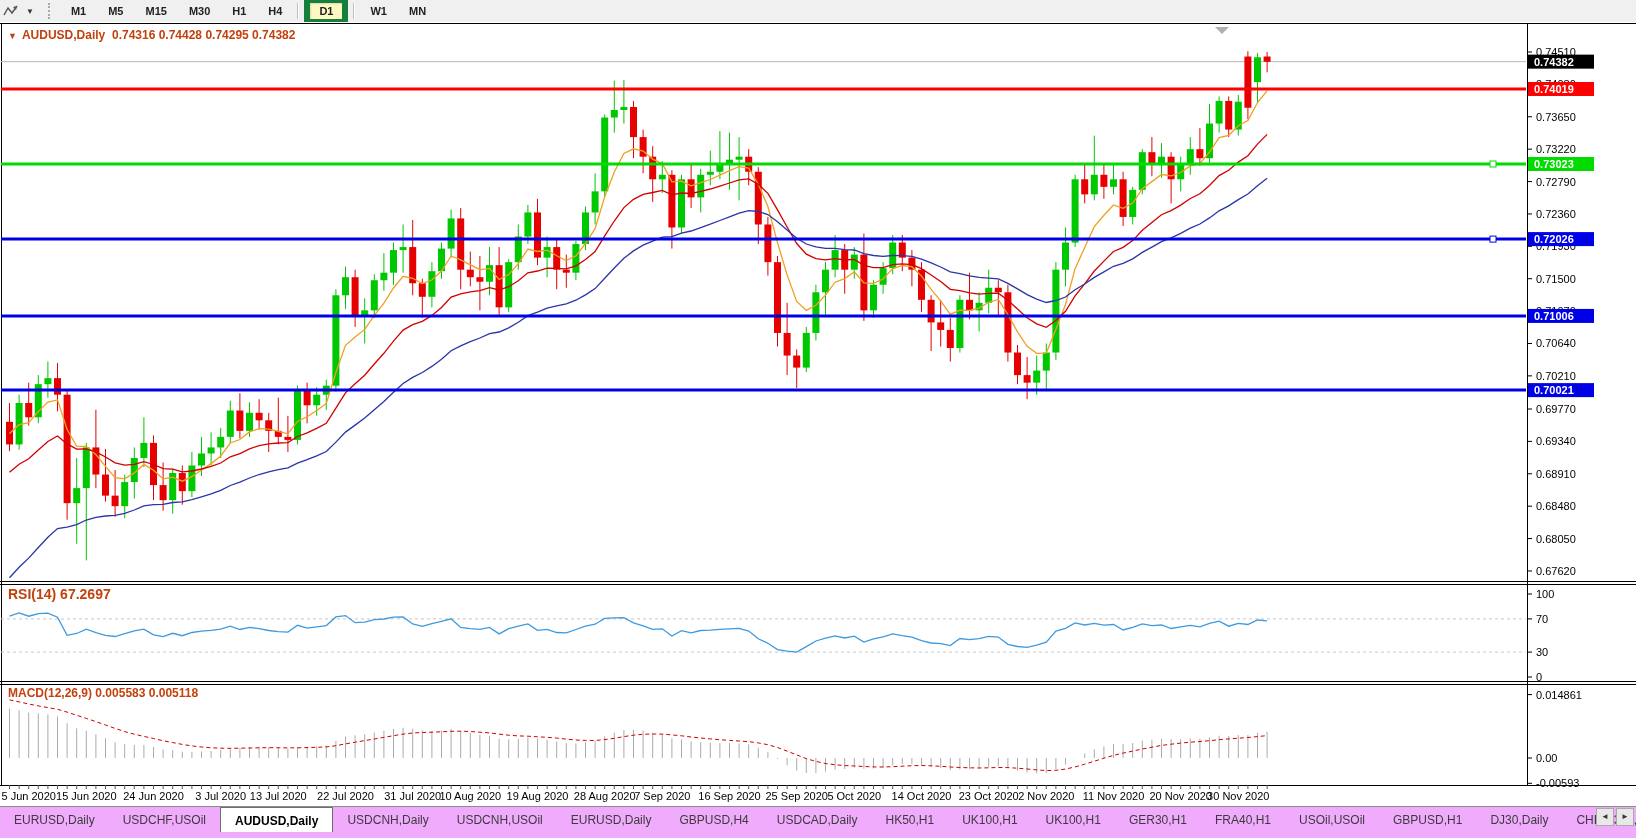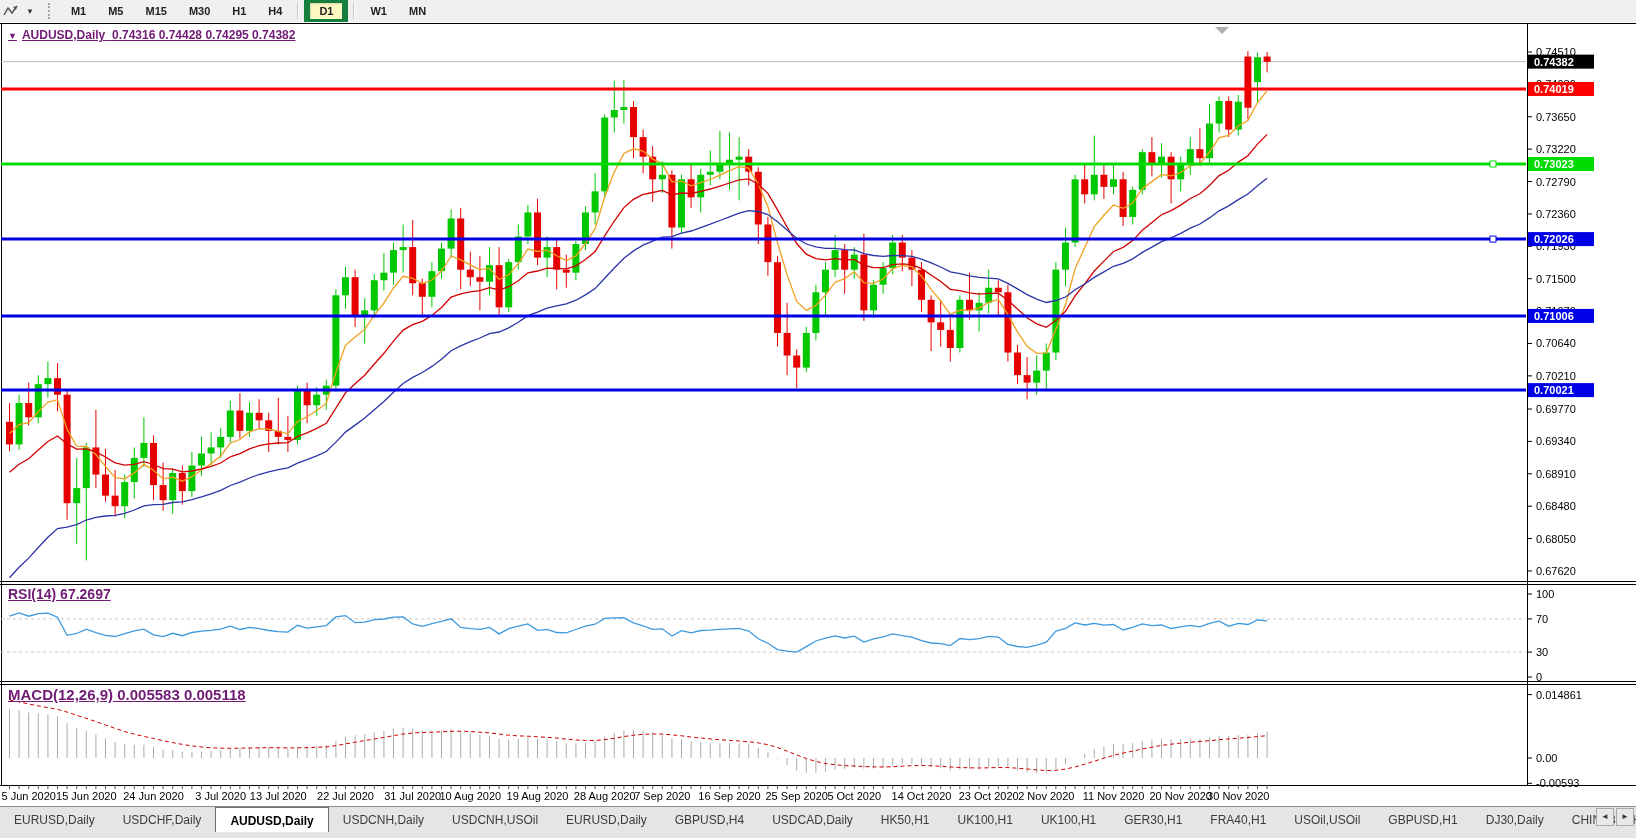--- a/index.html
+++ b/index.html
@@ -10,27 +10,27 @@
            border-bottom:1px solid #9a9a9a;display:flex;align-items:center;font-size:11px;color:#222;}
   .tb-icon-btn{display:flex;align-items:center;padding:0 3px;height:20px;cursor:default;}
   .tb-caret{font-size:8px;color:#333;padding:0 4px;}
   .tb-grip{width:4px;height:16px;border-left:2px dotted #a8a8a8;margin:0 6px 0 10px;}
   .tb-sep{width:1px;height:16px;background:#c2c2c2;border-right:1px solid #ffffff;margin:0 4px;}
   .tf-btn{padding:2px 9px;margin:0 1px;border:1px solid transparent;border-radius:2px;}
   .tf-btn.active{background:#fef9c3;border:6px solid #15803d;box-shadow:inset 1px 1px 2px #00000022;}
   
   #chartsvg{position:absolute;left:0;top:22px;}
   
-  .ovl{position:absolute;color:#701a75;white-space:pre;text-decoration:underline;}
+  .ovl{position:absolute;color:#c2410c;white-space:pre;}
   #chart-title{left:8px;top:28px;font-size:12px;font-weight:bold;}
   #chart-title .tri{font-size:9px;margin-right:5px;}
   #rsi-label{left:8px;top:586px;font-size:14px;font-weight:600;}
-  #macd-label{left:8px;top:686px;font-size:15px;font-weight:600;}
+  #macd-label{left:8px;top:686px;font-size:12px;font-weight:600;}
   
-  #tabbar{position:absolute;left:0;top:806px;width:1636px;height:32px;background:#e5e5e5;
+  #tabbar{position:absolute;left:0;top:806px;width:1636px;height:32px;background:#f0abfc;
           border-top:1px solid #8c8c8c;display:flex;align-items:flex-start;font-size:12px;color:#3c3c3c;}
   .tab{display:flex;align-items:center;height:22px;padding:1px 14px 0 14px;margin-top:1px;cursor:default;}
   .tab-sep{width:1px;height:14px;background:#b9b9b9;margin-top:6px;}
   .tab.active{background:#ffffff;border:1px solid #6f6f6f;border-bottom:none;height:23px;
               font-weight:bold;color:#000;margin-top:0;}
   #tab-scroll{position:absolute;right:2px;top:808px;display:flex;gap:2px;}
   .scr-btn{width:16px;height:16px;font-size:8px;line-height:16px;text-align:center;color:#333;
            background:#e8e8e8;border:1px solid #aaa;}
 </style>
 </head>
@@ -727,21 +727,21 @@
       </g>
     </svg>
 
   <div class="ovl" id="chart-title"><span class="tri">▼</span><span>AUDUSD,Daily</span>&nbsp;&nbsp;<span>0.74316 0.74428 0.74295 0.74382</span></div>
   <div class="ovl" id="rsi-label">RSI(14) 67.2697</div>
   <div class="ovl" id="macd-label">MACD(12,26,9) 0.005583 0.005118</div>
 
   <div id="tabbar">
       <div class="tab">EURUSD,Daily</div>
       <div class="tab-sep"></div>
-      <div class="tab">USDCHF,Daily</div>
+      <div class="tab">USDCHF,USOil</div>
       <div class="tab active">AUDUSD,Daily</div>
       <div class="tab">USDCNH,Daily</div>
       <div class="tab-sep"></div>
       <div class="tab">USDCNH,USOil</div>
       <div class="tab-sep"></div>
       <div class="tab">EURUSD,Daily</div>
       <div class="tab-sep"></div>
       <div class="tab">GBPUSD,H4</div>
       <div class="tab-sep"></div>
       <div class="tab">USDCAD,Daily</div>

